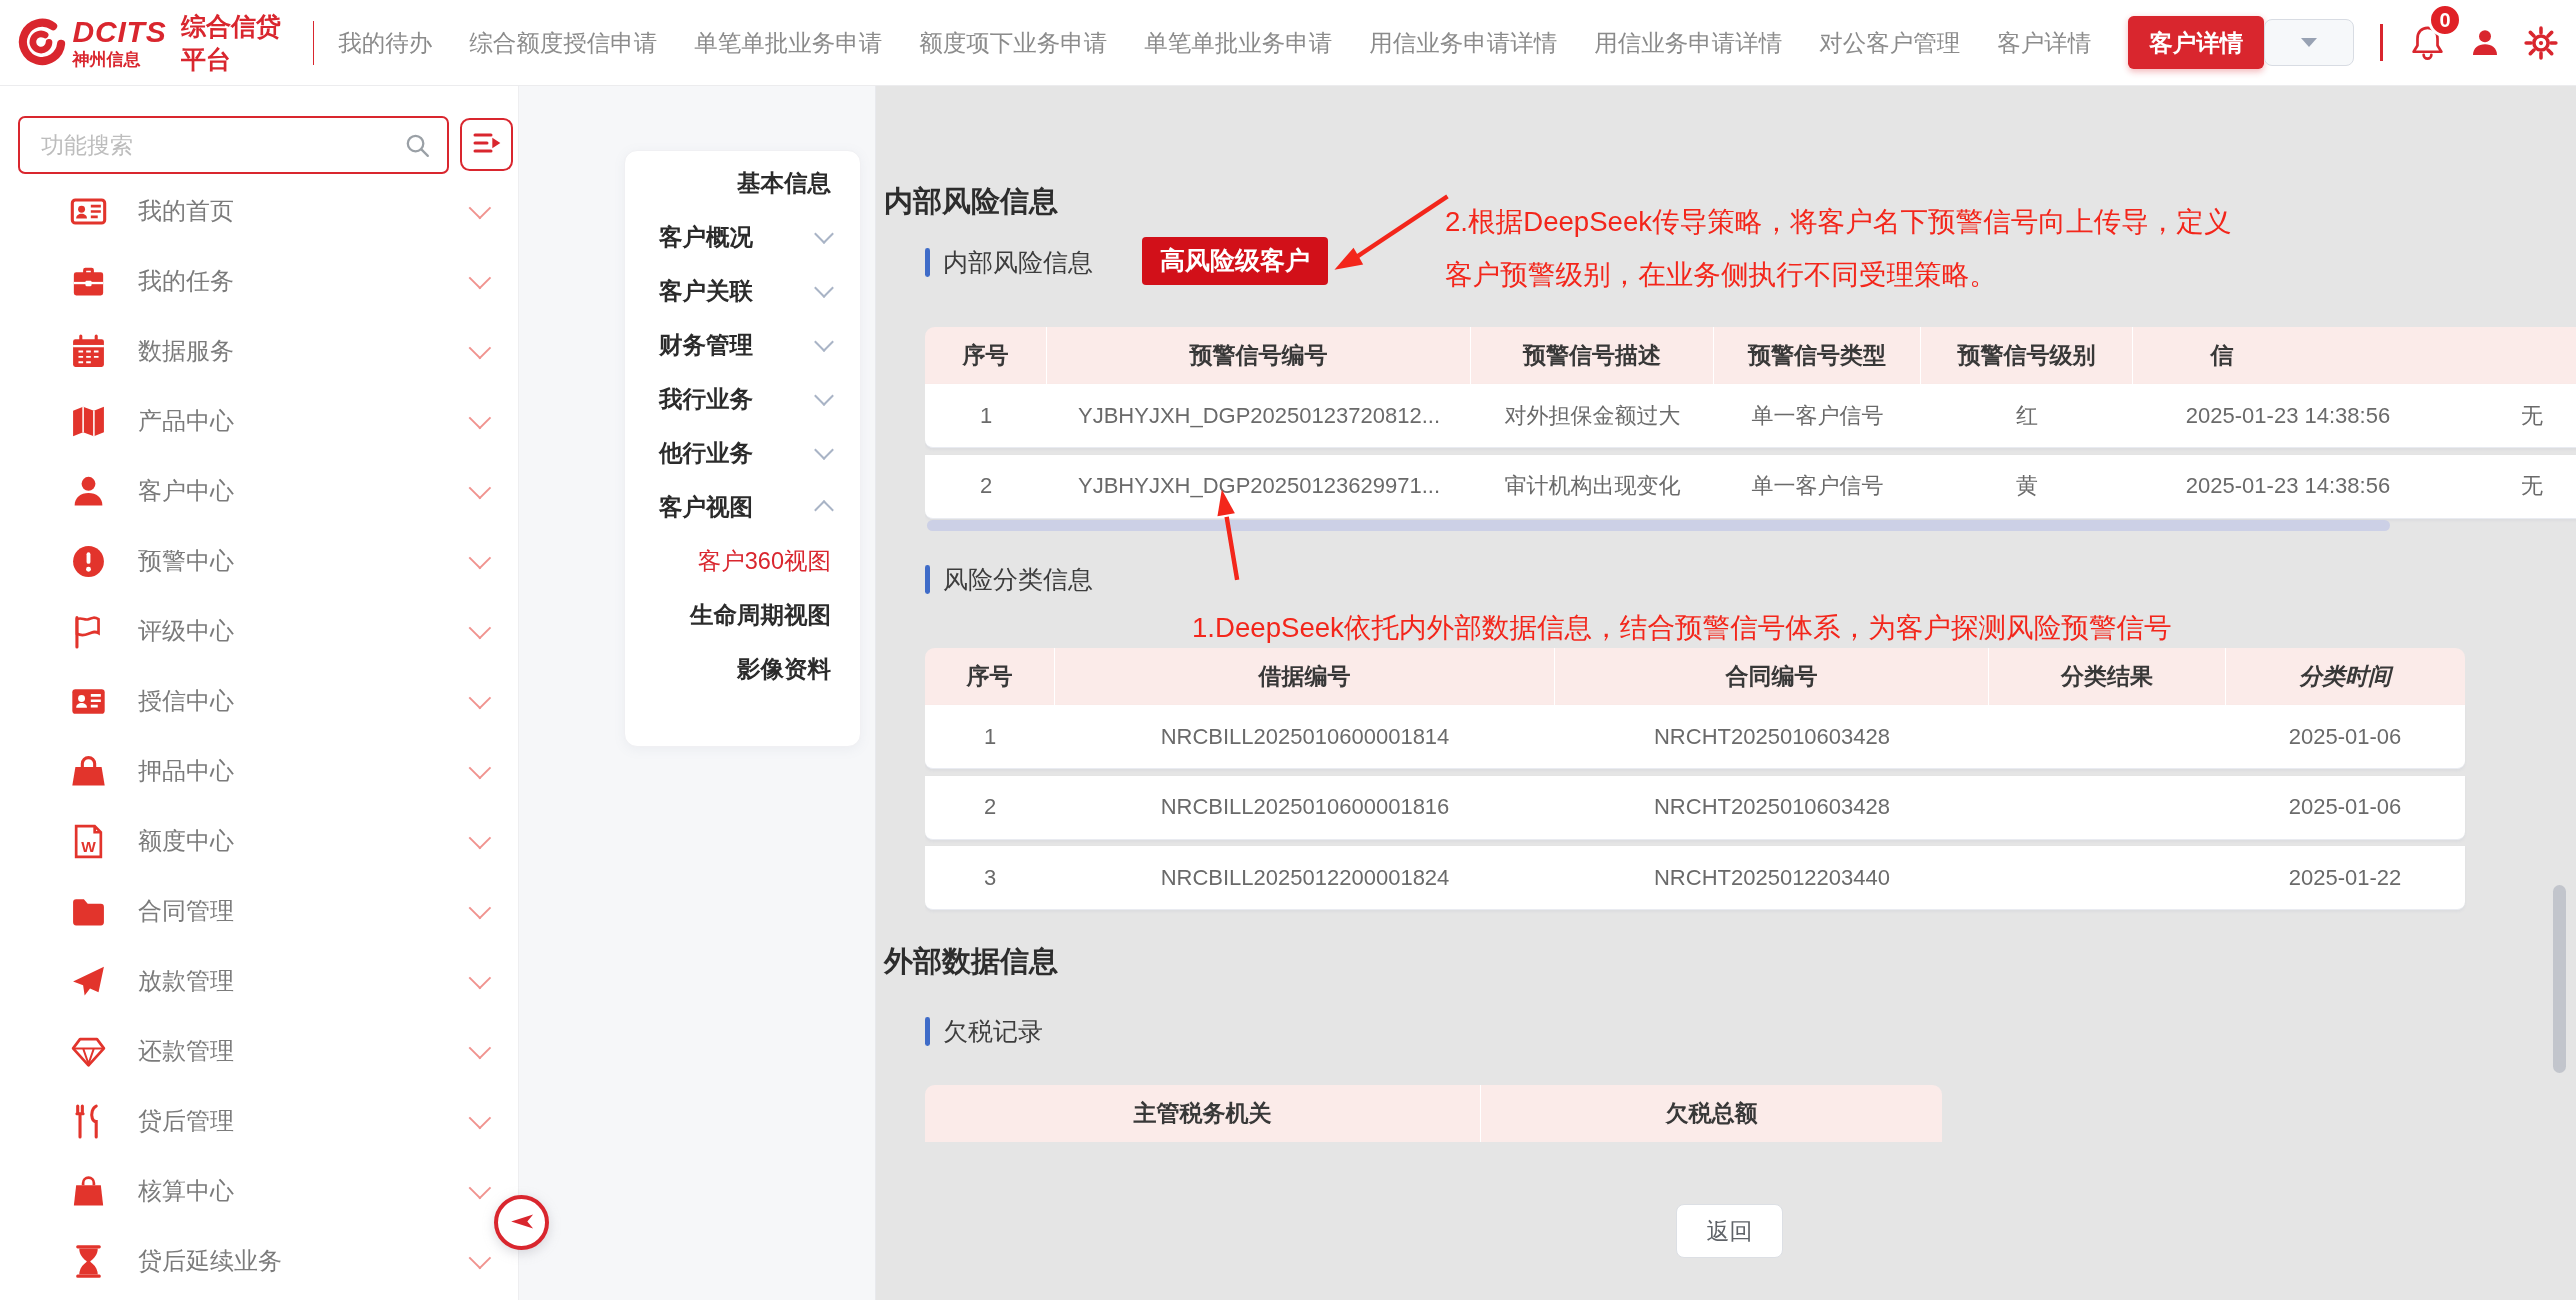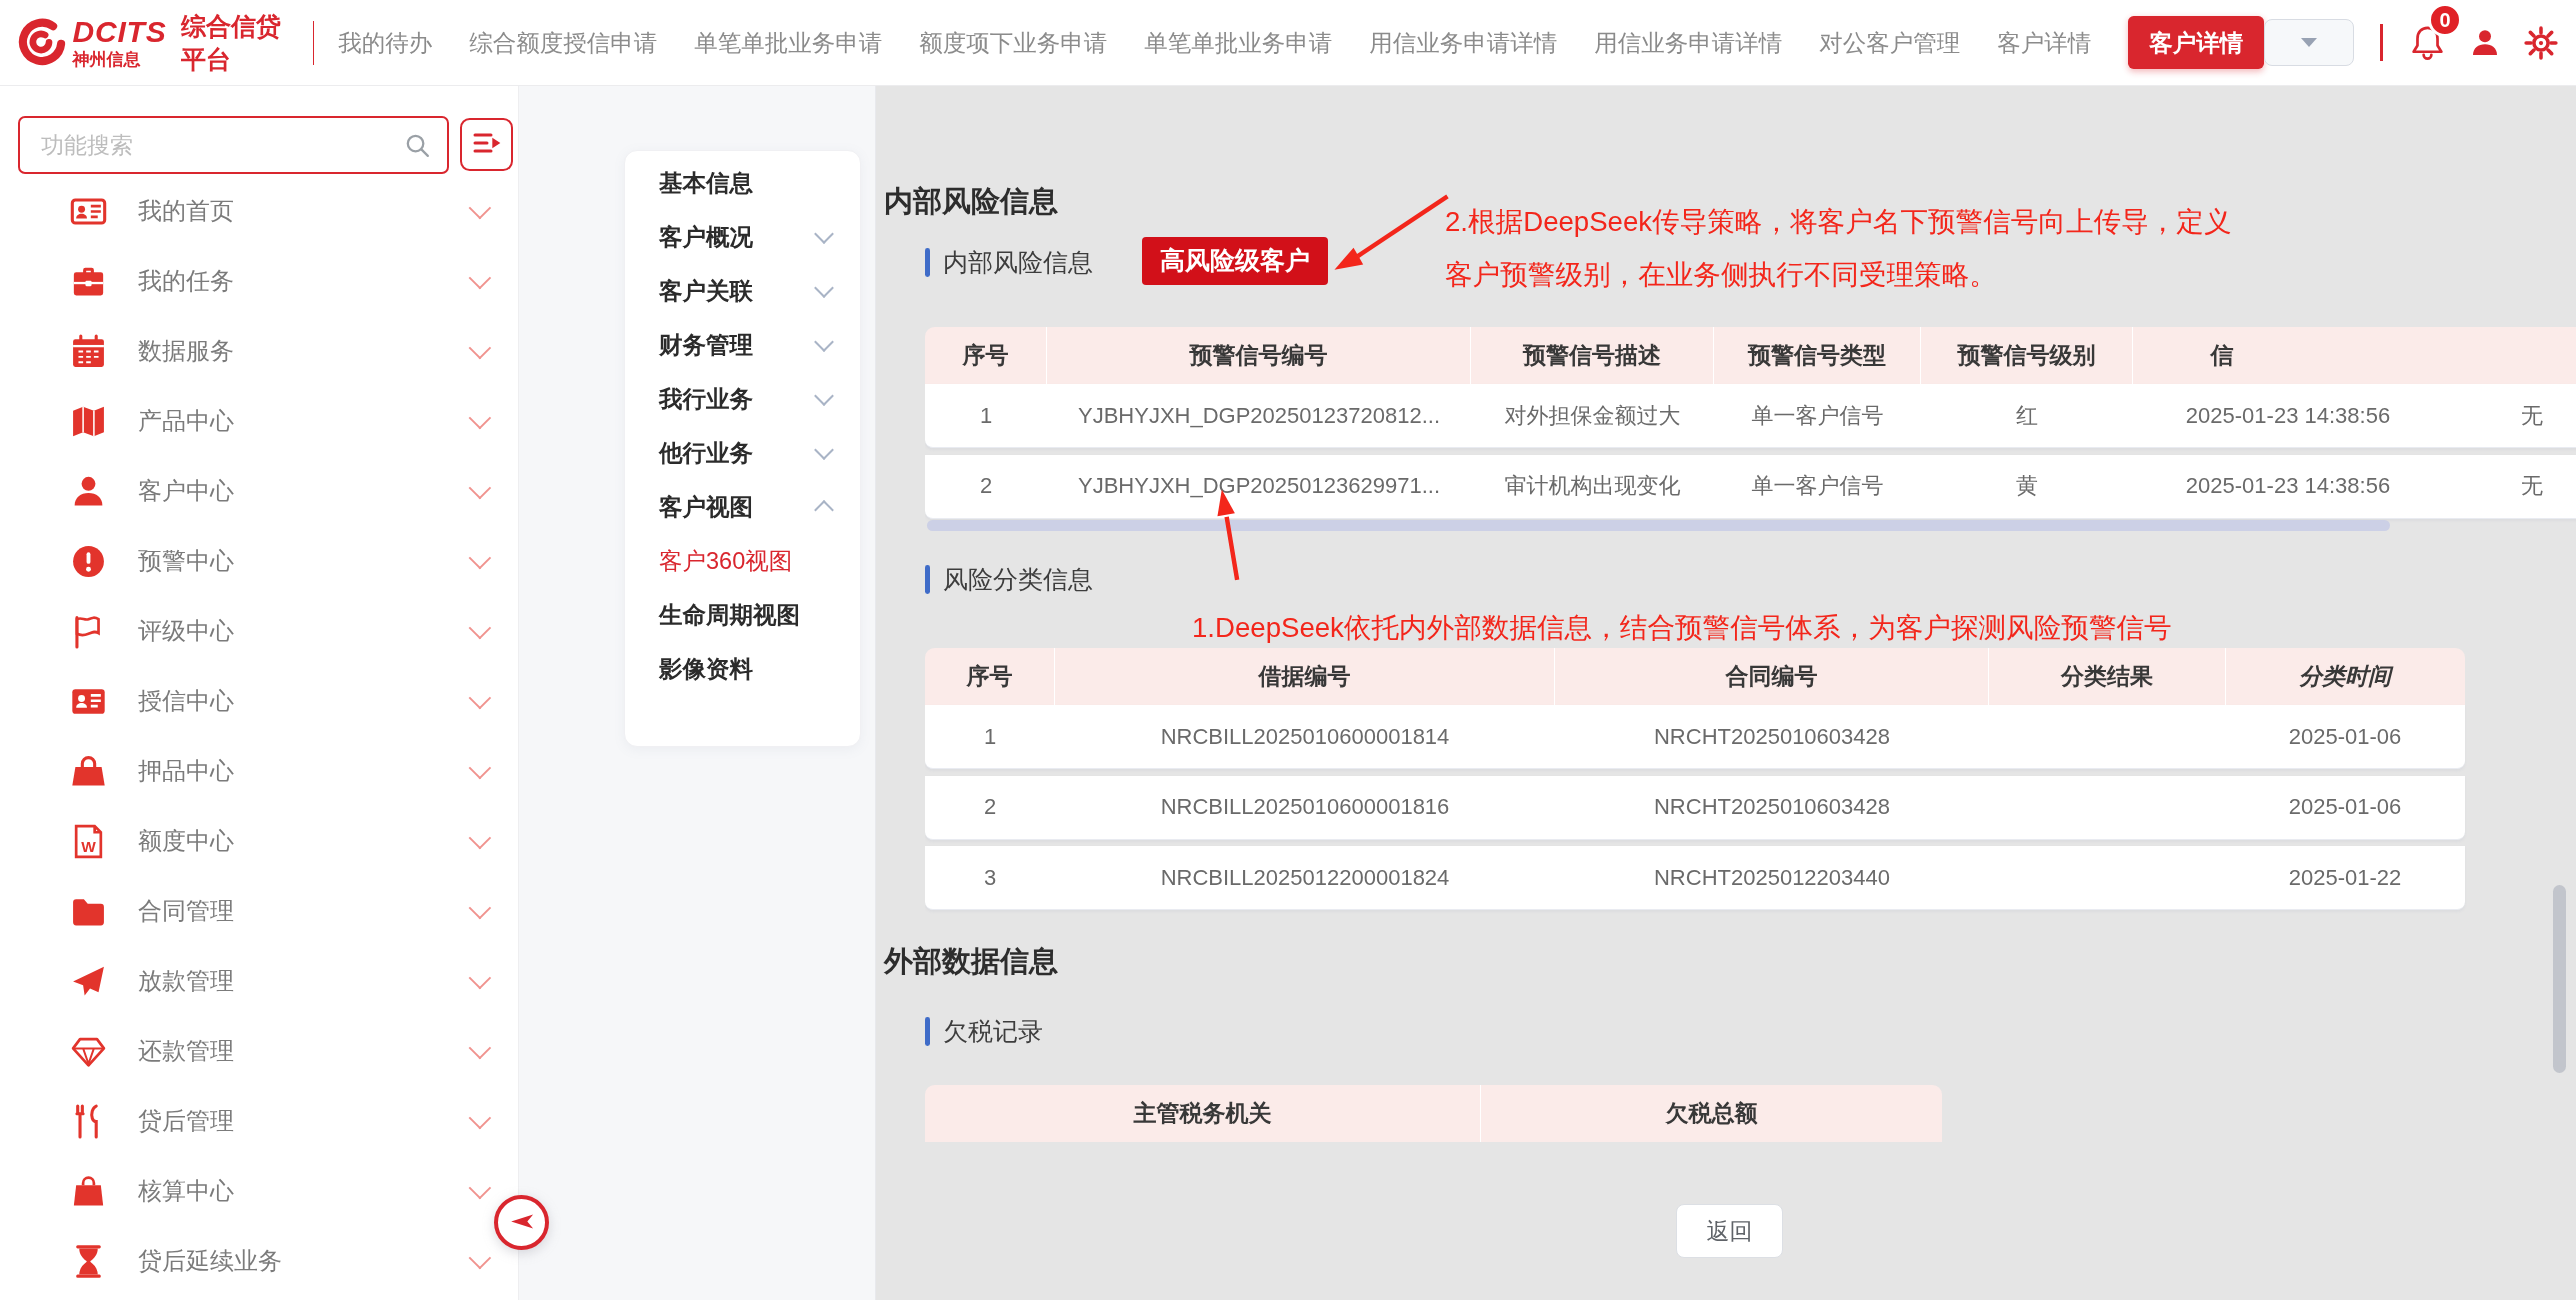--- a/index.html
+++ b/index.html
@@ -55,21 +55,21 @@
     border-bottom:2.4px solid #f0938f;transform:rotate(45deg);margin-top:-6.5px;}
   .collapse-btn{position:absolute;left:494px;top:1195px;width:55px;height:55px;border-radius:50%;
     background:#fff;border:4.9px solid #d9262e;box-sizing:border-box;display:flex;align-items:center;
     justify-content:center;color:#d9262e;cursor:pointer;box-shadow:0 3.2px 11.3px rgba(150,150,160,.35);z-index:5;}
   .collapse-btn svg{width:31px;height:31px;}
 
   
   .subnav{position:absolute;left:624px;top:150px;width:237px;height:597px;background:#fff;
     border:0.8px solid #f0f0f3;border-radius:13px;box-shadow:0 2.4px 11.3px rgba(120,130,150,.08);
     box-sizing:border-box;padding-top:4.9px;}
-  .sub-item{height:54px;display:flex;align-items:center;padding:0 29px 0 34px;cursor:pointer;}
+  .sub-item{height:54px;display:flex;align-items:center;padding:0 29px 0 34px;cursor:pointer;justify-content:flex-end;}
   .sub-item .sblbl{font-size:23.5px;font-weight:bold;color:#2b2b2b;}
   .sub-item.active .sblbl{color:#d9262e;font-weight:normal;}
   .chev-gray{margin-left:auto;width:12px;height:12px;border-right:2.4px solid #a9b4c6;
     border-bottom:2.4px solid #a9b4c6;transform:rotate(45deg);margin-top:-4.9px;}
   .chev-gray.up{transform:rotate(-135deg);margin-top:6.5px;}
 
   
   .panel{position:absolute;left:875px;top:86px;width:1701px;height:1231px;background:#e5e5e5;
     border-left:0.8px solid #e8e9ed;box-sizing:border-box;}
   .h1{position:absolute;left:8px;font-size:29px;font-weight:bold;color:#2d2d2d;}

